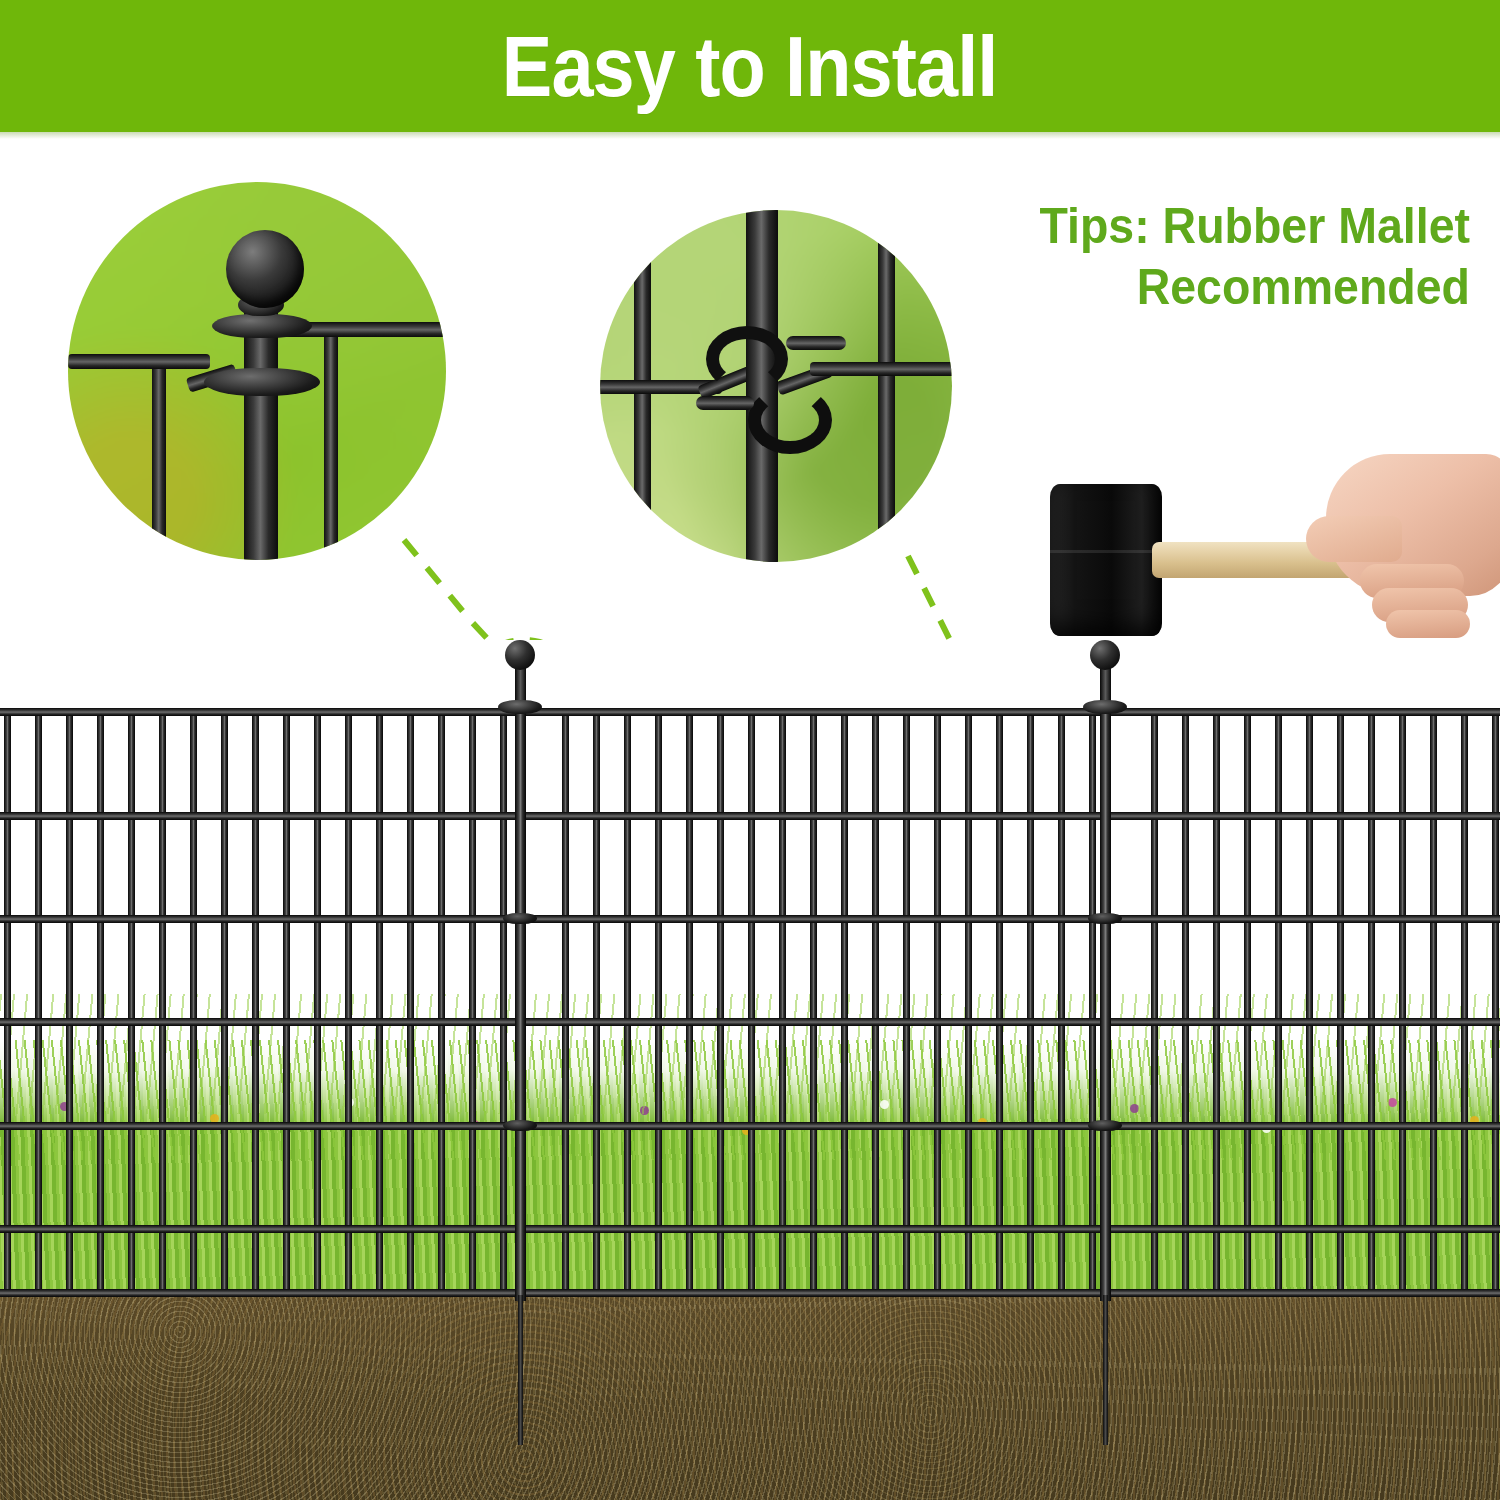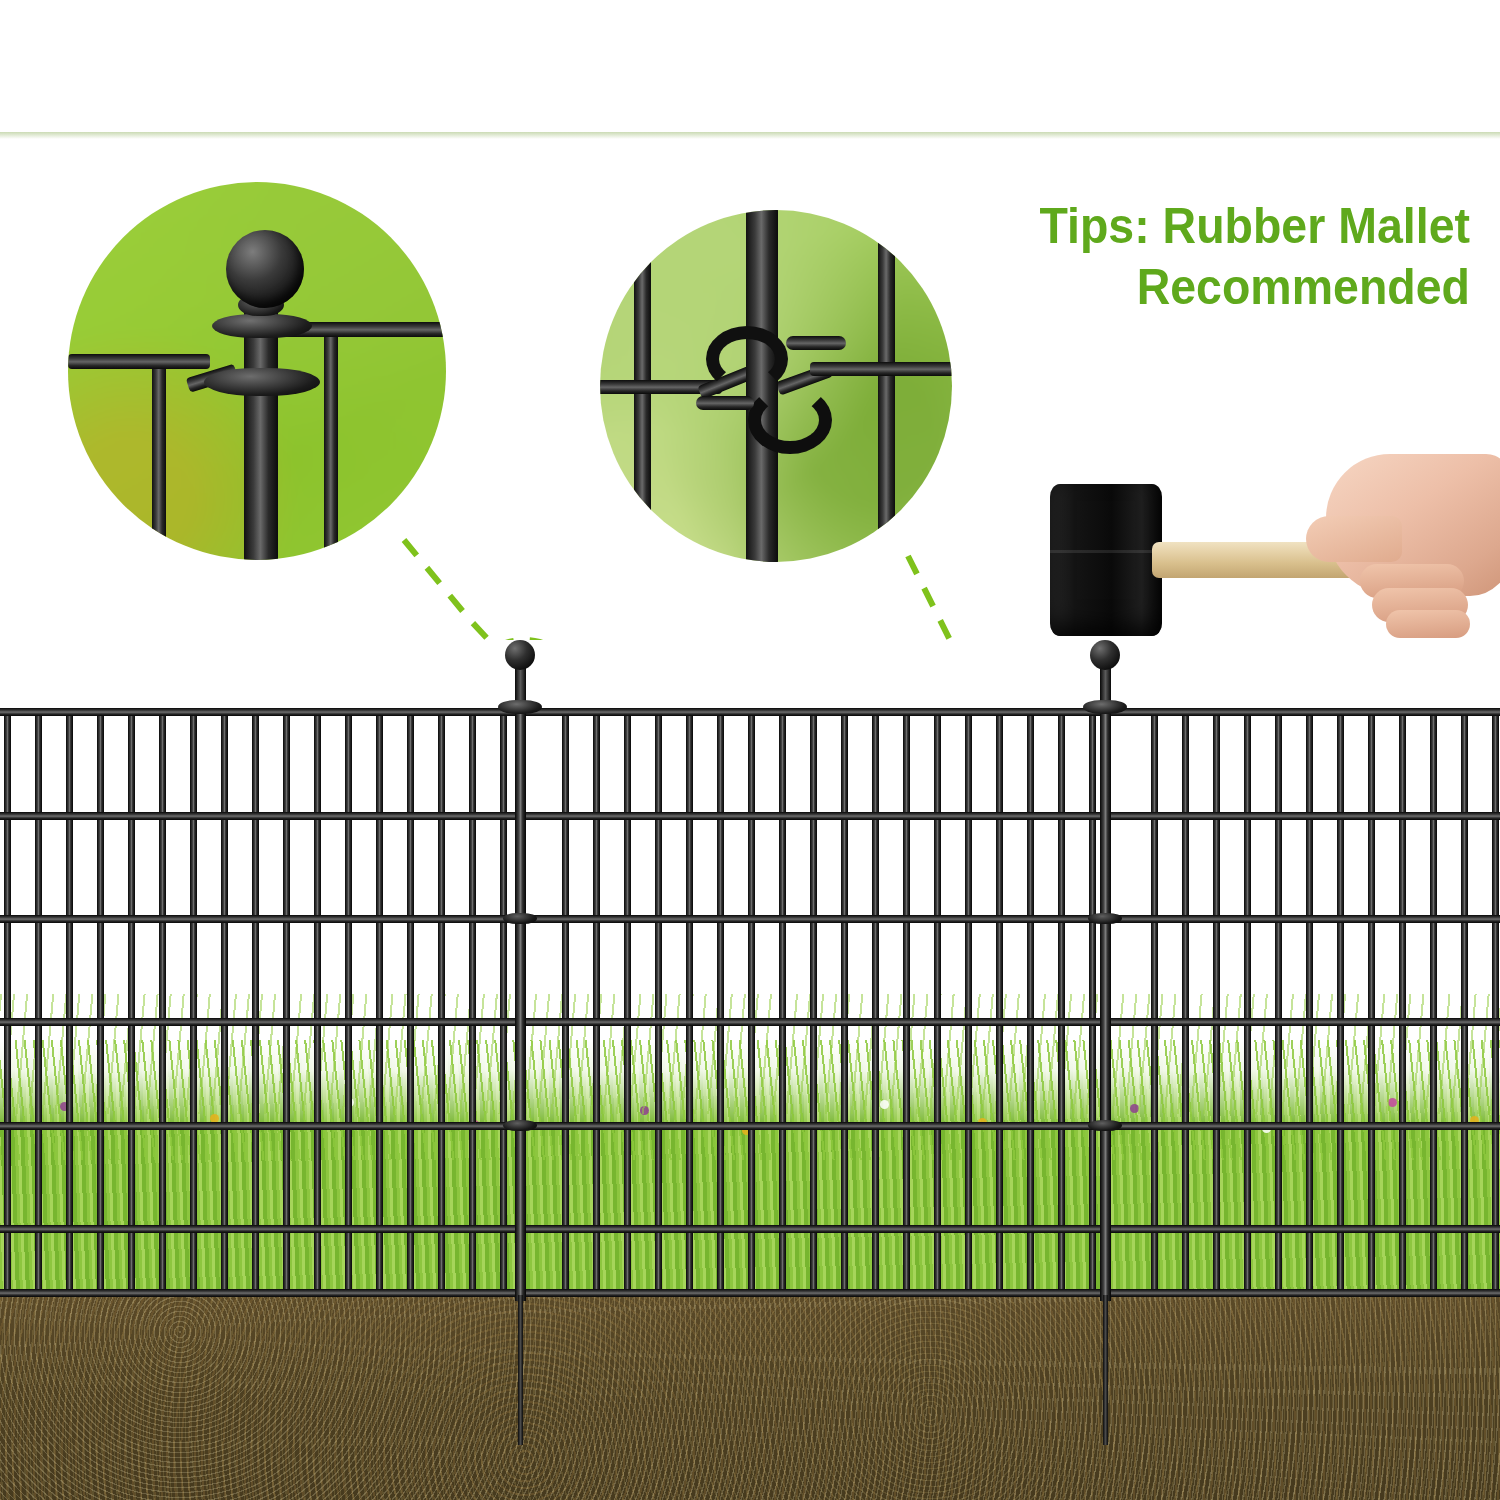--- a/index.html
+++ b/index.html
@@ -203,20 +203,23 @@
     background:radial-gradient(ellipse at 42% 30%, #6d6d6d, #1b1b1b 64%, #050505);}
   .hook-node{position:absolute;width:34px;height:11px;border-radius:50%/60%;
     background:radial-gradient(ellipse at 42% 30%, #5f5f5f, #171717 62%, #040404);}
   .stake{position:absolute;width:5px;background:linear-gradient(to right,#0b0b0b,#4a4a4a,#0a0a0a);}
 </style>
 </head>
 <body>
 
 <div id="stage">
 
+  <div class="banner">
+    <div class="banner-title">Easy to Install</div>
+  </div>
   <div class="banner-shadow"></div>
 
   <div class="tips">
     <span>Tips: Rubber Mallet</span>
     <span class="l2">Recommended</span>
   </div>
 
   <div class="callout" id="callout-finial">
     <div class="photo">
       <div class="bg-grass-a"></div>

